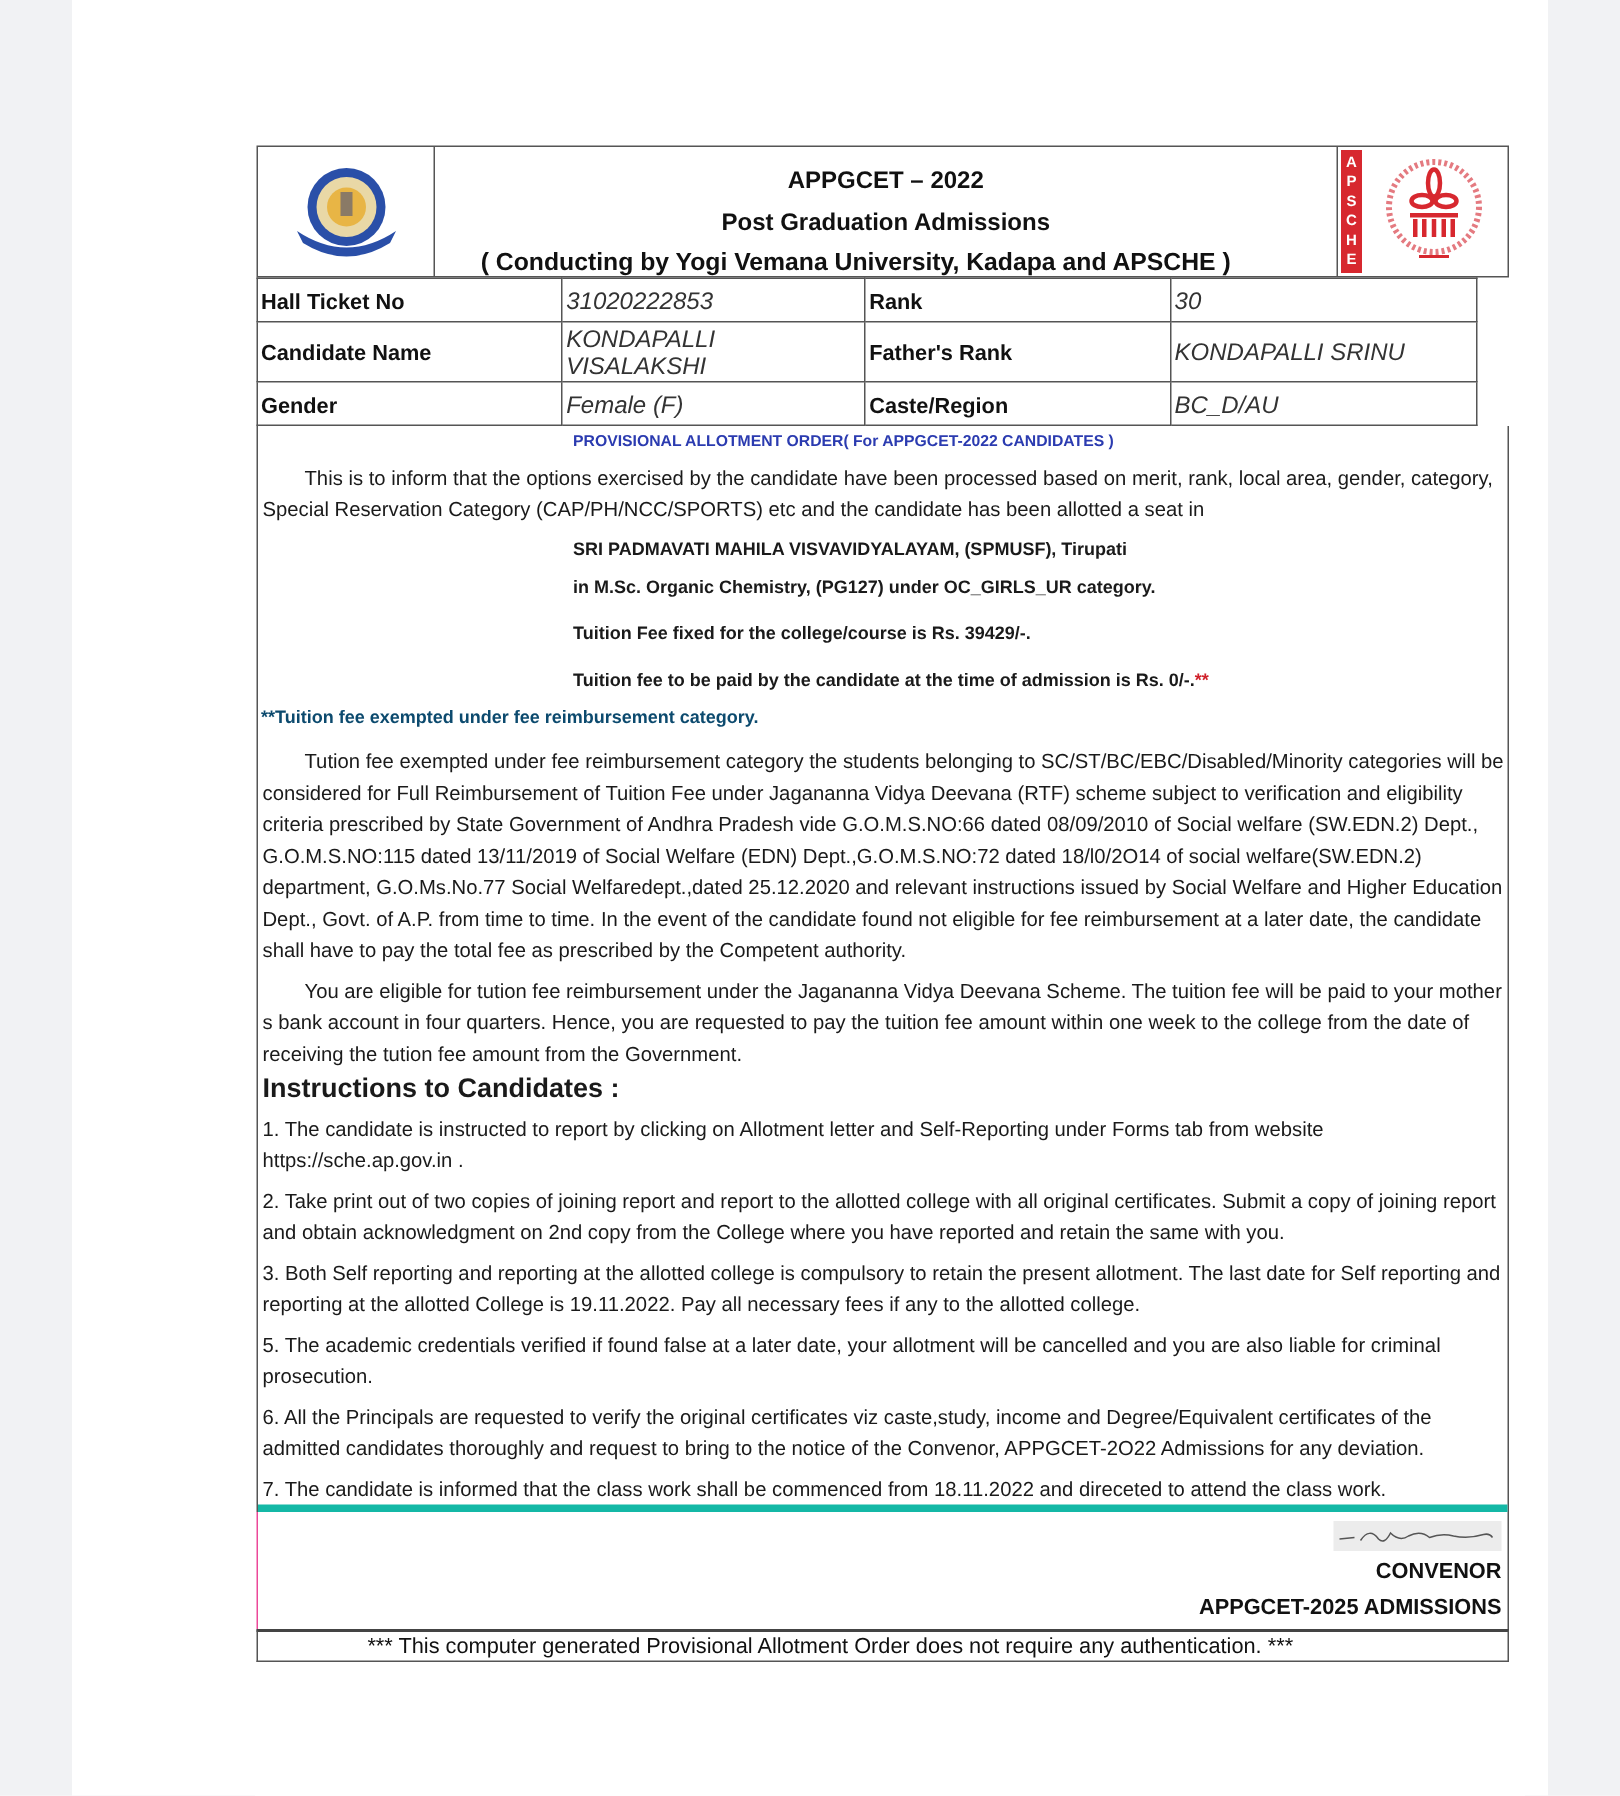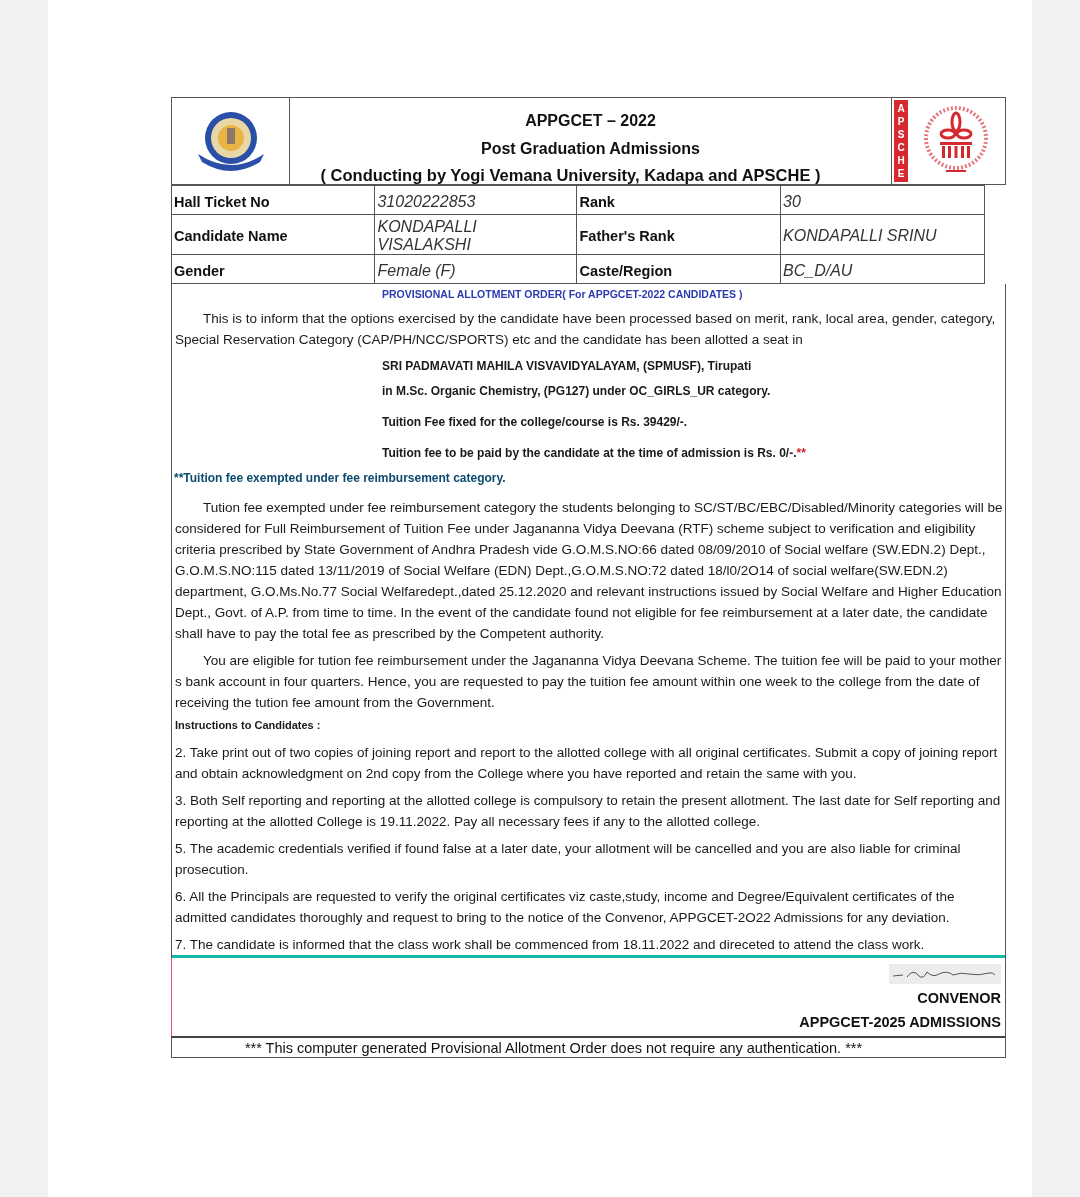--- a/index.html
+++ b/index.html
@@ -26,23 +26,23 @@
   table.info td.val { font-style: italic; font-size: 16px; color: #333; }
   td.c1 { width: 210px; } td.c2 { width: 207px; } td.c3 { width: 209px; } td.c4 { width: 209px; }
 
   
   .body { border-left: 1px solid #555; border-right: 1px solid #555; font-size: 13.5px; line-height: 21px; color: #1a1a1a; }
   .order-title { color: #2b3bb0; font-weight: bold; font-size: 10.5px; padding-left: 210px; height: 22px; line-height: 20px; }
   .para { padding: 2px 2px 0 3px; }
   .indent { text-indent: 28px; }
   .center-bold { font-weight: bold; font-size: 12px; padding-left: 210px; }
   .red { color: #0c4a6e; font-weight: bold; font-size: 12px; }
-  .instr-h { font-weight: bold; font-size: 11px; padding: 2px 3px; }
+  .instr-h { font-weight: bold; font-size: 18px; padding: 2px 3px; }
   .item { padding: 4px 2px 2px 3px; }
-  .last-item { border-bottom: 3px solid #14b8a6; padding: 4px 2px 0 3px; font-size: 13.5px; }
+  .last-item { border-bottom: 5px solid #14b8a6; padding: 4px 2px 0 3px; font-size: 13.5px; }
 
   .sig-block { border-left: 1px solid #ec4899; border-right: 1px solid #555; height: 78px; position: relative; }
   .sig { position: absolute; right: 4px; top: 6px; width: 112px; height: 20px; background: #ececec; }
   .conv { position: absolute; right: 4px; top: 32px; font-weight: bold; font-size: 14.5px; }
   .conv2 { position: absolute; right: 4px; top: 56px; font-weight: bold; font-size: 14.5px; }
   .footer { border: 1px solid #555; border-top: 2px solid #444; height: 22px; text-align: center; font-size: 14.5px; line-height: 20px; padding-right: 70px; }
 </style>
 </head>
 <body>
 
@@ -118,20 +118,21 @@
       <div class="order-title">PROVISIONAL ALLOTMENT ORDER( For APPGCET-2022 CANDIDATES )</div>
       <div class="para indent">This is to inform that the options exercised by the candidate have been processed based on merit, rank, local area, gender, category, Special Reservation Category (CAP/PH/NCC/SPORTS) etc and the candidate has been allotted a seat in</div>
       <div class="center-bold" style="padding-top:6px;">SRI PADMAVATI MAHILA VISVAVIDYALAYAM, (SPMUSF), Tirupati</div>
       <div class="center-bold" style="padding-top:4px;">in M.Sc. Organic Chemistry, (PG127) under OC_GIRLS_UR category.</div>
       <div class="center-bold" style="padding-top:10px;">Tuition Fee fixed for the college/course is Rs. 39429/-.</div>
       <div class="center-bold" style="padding-top:10px;"><span>Tuition fee to be paid by the candidate at the time of admission is Rs. 0/-.</span><span style="color:#d0202a;">**</span></div>
       <div class="red" style="padding:4px 2px 2px 2px;">**Tuition fee exempted under fee reimbursement category.</div>
       <div class="para indent" style="padding-top:6px;">Tution fee exempted under fee reimbursement category the students belonging to SC/ST/BC/EBC/Disabled/Minority categories will be considered for Full Reimbursement of Tuition Fee under Jagananna Vidya Deevana (RTF) scheme subject to verification and eligibility criteria prescribed by State Government of Andhra Pradesh vide G.O.M.S.NO:66 dated 08/09/2010 of Social welfare (SW.EDN.2) Dept., G.O.M.S.NO:115 dated 13/11/2019 of Social Welfare (EDN) Dept.,G.O.M.S.NO:72 dated 18/l0/2O14 of social welfare(SW.EDN.2) department, G.O.Ms.No.77 Social Welfaredept.,dated 25.12.2020 and relevant instructions issued by Social Welfare and Higher Education Dept., Govt. of A.P. from time to time. In the event of the candidate found not eligible for fee reimbursement at a later date, the candidate shall have to pay the total fee as prescribed by the Competent authority.</div>
       <div class="para indent" style="padding-top:6px;">You are eligible for tution fee reimbursement under the Jagananna Vidya Deevana Scheme. The tuition fee will be paid to your mother s bank account in four quarters. Hence, you are requested to pay the tuition fee amount within one week to the college from the date of receiving the tution fee amount from the Government.</div>
       <div class="instr-h">Instructions to Candidates :</div>
+      <div class="item">1. The candidate is instructed to report by clicking on Allotment letter and Self-Reporting under Forms tab from website https://sche.ap.gov.in .</div>
       <div class="item">2. Take print out of two copies of joining report and report to the allotted college with all original certificates. Submit a copy of joining report and obtain acknowledgment on 2nd copy from the College where you have reported and retain the same with you.</div>
       <div class="item">3. Both Self reporting and reporting at the allotted college is compulsory to retain the present allotment. The last date for Self reporting and reporting at the allotted College is 19.11.2022. Pay all necessary fees if any to the allotted college.</div>
       <div class="item">5. The academic credentials verified if found false at a later date, your allotment will be cancelled and you are also liable for criminal prosecution.</div>
       <div class="item">6. All the Principals are requested to verify the original certificates viz caste,study, income and Degree/Equivalent certificates of the admitted candidates thoroughly and request to bring to the notice of the Convenor, APPGCET-2O22 Admissions for any deviation.</div>
       <div class="last-item">7. The candidate is informed that the class work shall be commenced from 18.11.2022 and direceted to attend the class work.</div>
     </div>
 
     <div class="sig-block">
       <div class="sig">
         <svg width="112" height="20" viewBox="0 0 112 20">

